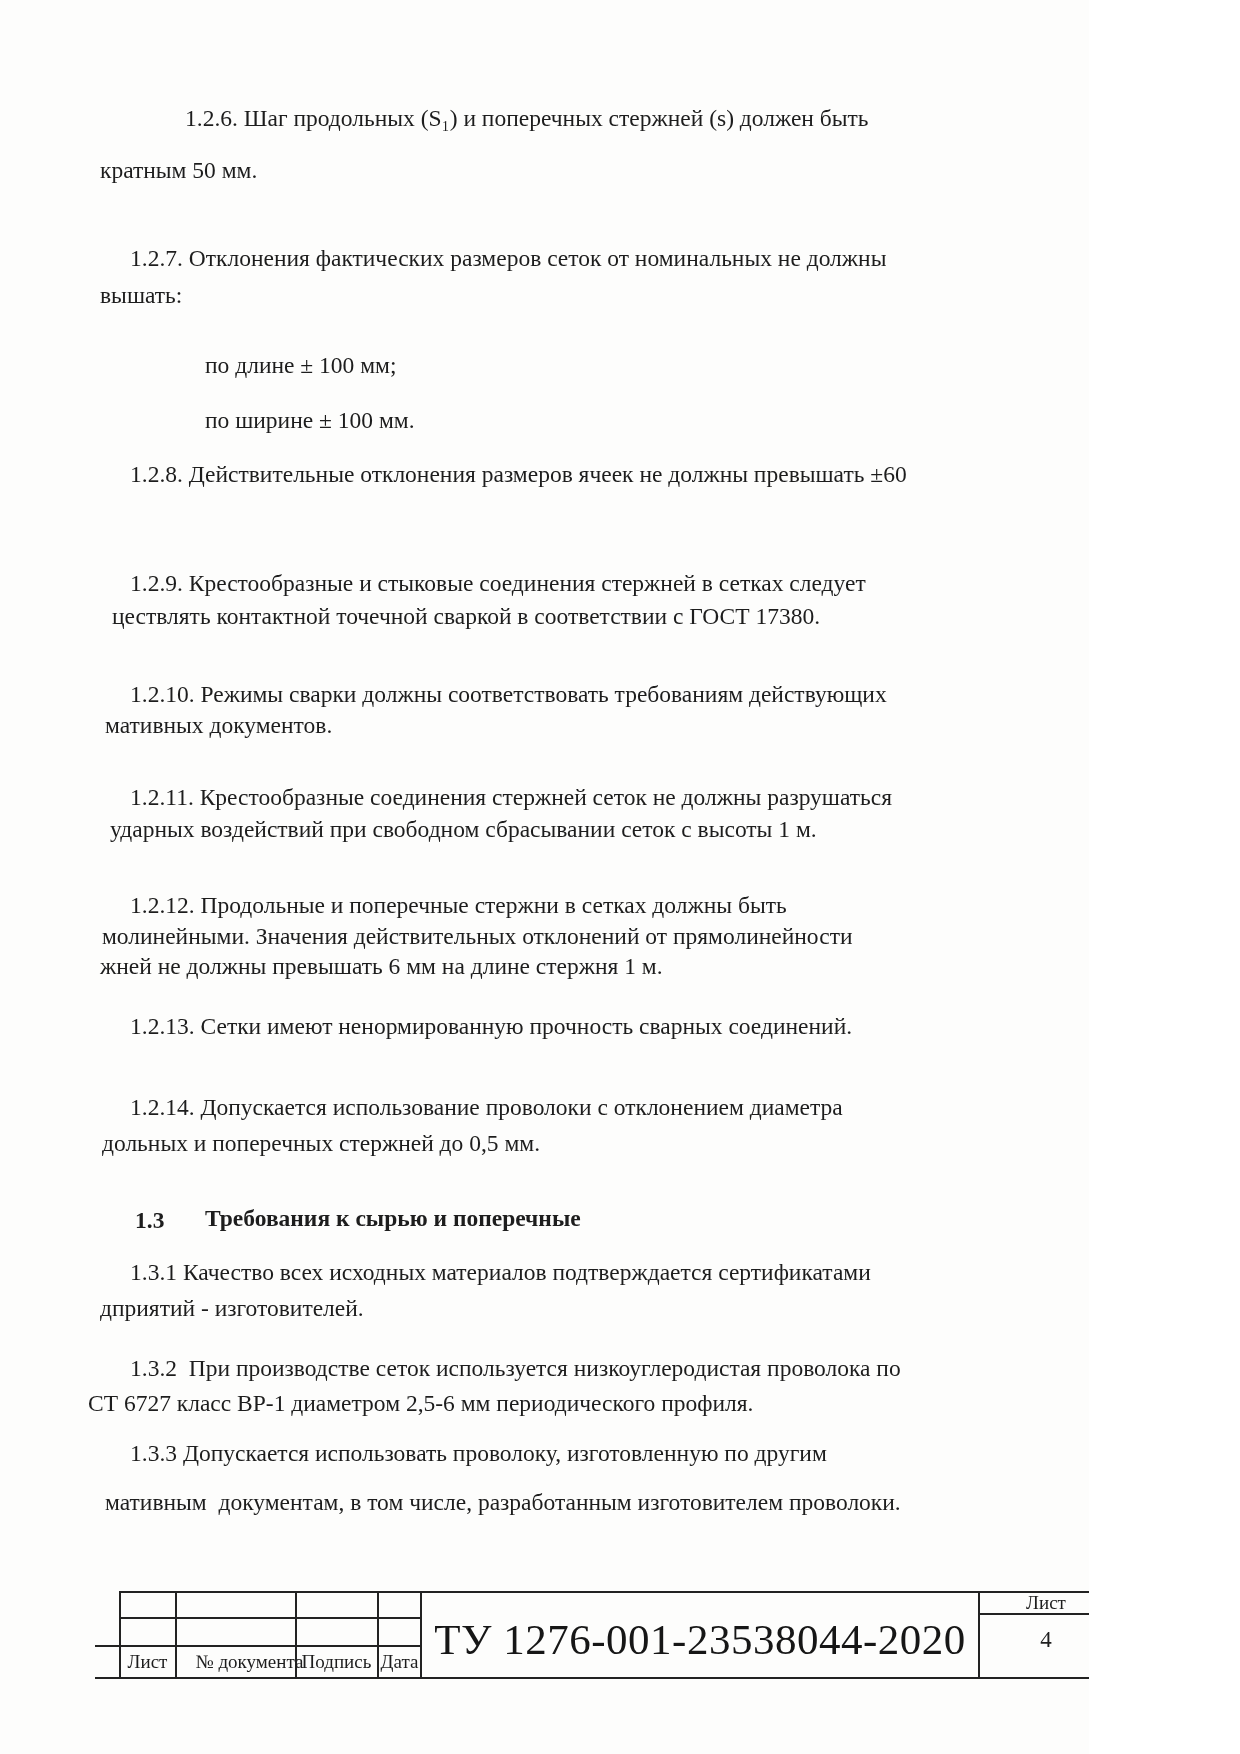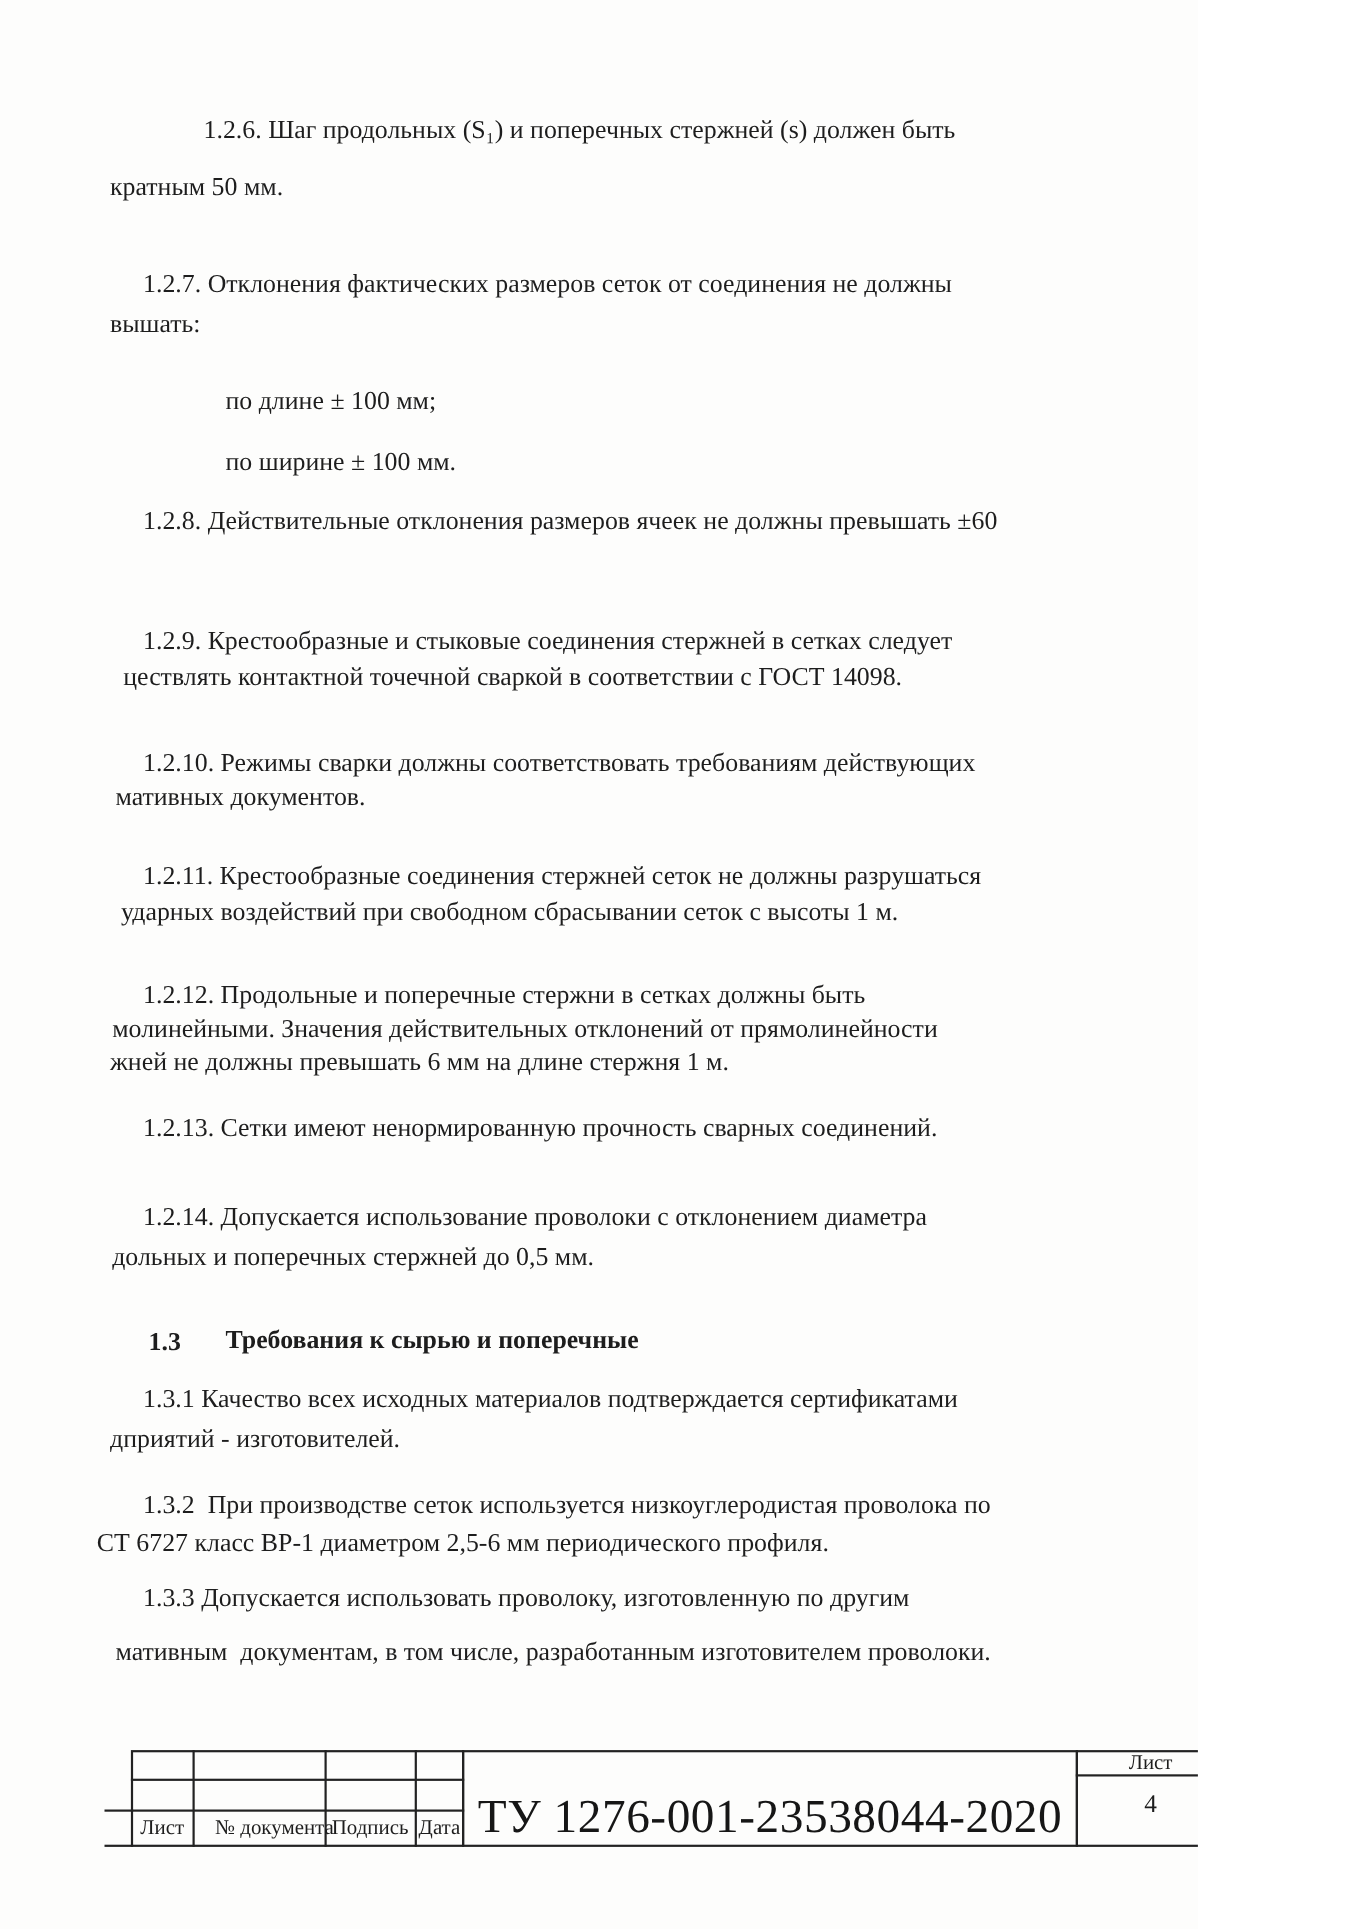--- a/index.html
+++ b/index.html
@@ -33,21 +33,21 @@
     overflow:hidden;
     color:#1d1d1d;
   }
   .doc-number{
     position:absolute;
     left:420px;top:1591px;width:560px;height:88px;
     border:2px solid #222;box-sizing:border-box;
     text-align:center;
     font-size:43px;
     letter-spacing:0.5px;
-    padding-top:34px;
+    padding-top:22px;
     color:#161616;
   }
   .sheet-head{
     position:absolute;left:978px;top:1591px;width:136px;height:24px;
     text-align:center;font-size:19px;line-height:24px;color:#1d1d1d;
   }
   .sheet-num{
     position:absolute;left:978px;top:1615px;width:136px;height:62px;
     text-align:center;font-size:23px;line-height:50px;color:#1d1d1d;
   }
@@ -55,27 +55,27 @@
 </head>
 <body>
 
 <div class="page">
 
   <div class="vborder" style="left:1109px;top:52px;height:1539px;"></div>
 
   <div>
       <div class="line" style="left: 185px; top: 106px;">1.2.6. Шаг продольных (S₁) и поперечных стержней (s) должен быть</div>
       <div class="line" style="left: 100px; top: 158px;">кратным 50 мм.</div>
-      <div class="line" style="left: 130px; top: 246px;">1.2.7. Отклонения фактических размеров сеток от соединения не должны</div>
+      <div class="line" style="left: 130px; top: 246px;">1.2.7. Отклонения фактических размеров сеток от номинальных не должны</div>
       <div class="line" style="left: 100px; top: 283px;">вышать:</div>
       <div class="line" style="left: 205px; top: 353px;">по длине ± 100 мм;</div>
       <div class="line" style="left: 205px; top: 408px;">по ширине ± 100 мм.</div>
       <div class="line" style="left: 130px; top: 462px;">1.2.8. Действительные отклонения размеров ячеек не должны превышать ±60</div>
       <div class="line" style="left: 130px; top: 571px;">1.2.9. Крестообразные и стыковые соединения стержней в сетках следует</div>
-      <div class="line" style="left: 112px; top: 604px;">цествлять контактной точечной сваркой в соответствии с ГОСТ 14098.</div>
+      <div class="line" style="left: 112px; top: 604px;">цествлять контактной точечной сваркой в соответствии с ГОСТ 17380.</div>
       <div class="line" style="left: 130px; top: 682px;">1.2.10. Режимы сварки должны соответствовать требованиям действующих</div>
       <div class="line" style="left: 105px; top: 713px;">мативных документов.</div>
       <div class="line" style="left: 130px; top: 785px;">1.2.11. Крестообразные соединения стержней сеток не должны разрушаться</div>
       <div class="line" style="left: 110px; top: 817px;">ударных воздействий при свободном сбрасывании сеток с высоты 1 м.</div>
       <div class="line" style="left: 130px; top: 893px;">1.2.12. Продольные и поперечные стержни в сетках должны быть</div>
       <div class="line" style="left: 102px; top: 924px;">молинейными. Значения действительных отклонений от прямолинейности</div>
       <div class="line" style="left: 100px; top: 954px;">жней не должны превышать 6 мм на длине стержня 1 м.</div>
       <div class="line" style="left: 130px; top: 1014px;">1.2.13. Сетки имеют ненормированную прочность сварных соединений.</div>
       <div class="line" style="left: 130px; top: 1095px;">1.2.14. Допускается использование проволоки с отклонением диаметра</div>
       <div class="line" style="left: 102px; top: 1131px;">дольных и поперечных стержней до 0,5 мм.</div>

